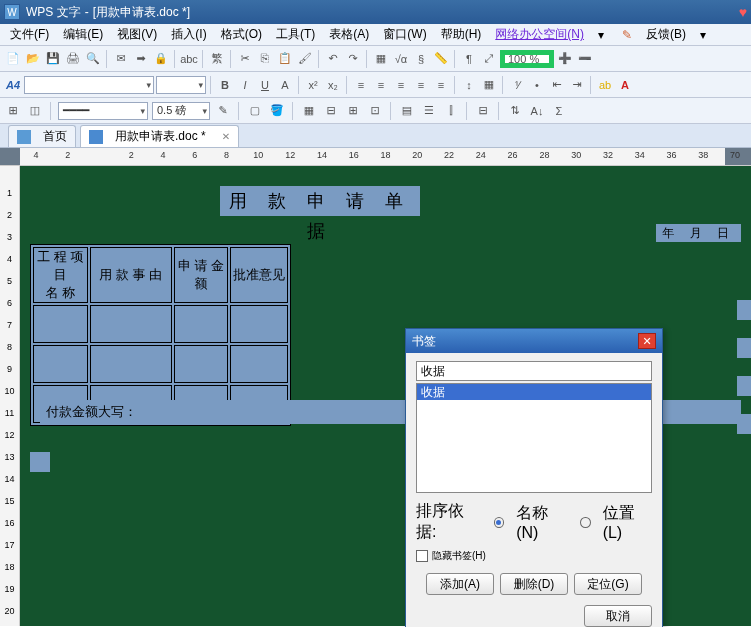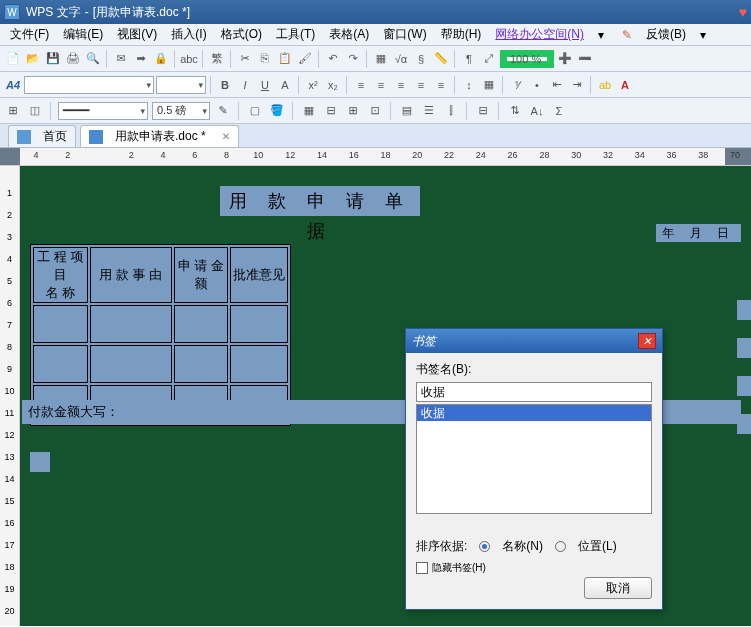--- a/index.html
+++ b/index.html
@@ -6,21 +6,21 @@
 body { width: 751px; height: 627px; background: #fff; overflow: hidden; position: relative; font-size: 12px; }
 .titlebar { height: 24px; background: linear-gradient(#3a6ea5,#2a5a95); color: #fff; display: flex; align-items: center; padding: 0 4px; }
 .titlebar .logo { width: 16px; height: 16px; background: #5a9bd5; border: 1px solid #2a5a95; display: inline-flex; align-items: center; justify-content: center; font-size: 10px; margin-right: 6px; }
 .titlebar .heart { margin-left: auto; color: #ff5a5a; font-size: 14px; }
 .menubar { height: 22px; background: #eef3fa; border-bottom: 1px solid #c0c8d8; display: flex; align-items: center; padding: 0 4px; gap: 2px; }
 .menubar span { padding: 0 6px; cursor: default; }
 .menubar .remote { color: #6d28d9; text-decoration: underline; }
 .menubar .pen { color: #d06030; margin-left: 4px; }
 .toolbar { height: 26px; background: #eef3fa; border-bottom: 1px solid #c0c8d8; display: flex; align-items: center; padding: 0 4px; gap: 2px; }
 .tb { width: 18px; height: 18px; border: 1px solid transparent; display: inline-flex; align-items: center; justify-content: center; font-size: 11px; color: #555; }
-.tb.wide { width: 54px; border: 7px solid #22c55e; background: #fff; font-size: 11px; justify-content: flex-start; padding: 0 3px; }
+.tb.wide { width: 54px; border: 5px solid #22c55e; background: #fff; font-size: 11px; justify-content: flex-start; padding: 0 3px; }
 .sep { width: 2px; height: 18px; border-left: 1px solid #c0c8d8; margin: 0 2px; }
 .format-row { height: 26px; background: #eef3fa; border-bottom: 1px solid #c0c8d8; display: flex; align-items: center; padding: 0 4px; gap: 4px; }
 .combo { height: 18px; border: 1px solid #9aa8c0; background: #fff; font-size: 11px; display: flex; align-items: center; padding: 0 14px 0 4px; position: relative; color: #333; }
 .combo:after { content: "▾"; position: absolute; right: 2px; font-size: 9px; color: #555; }
 .tabs { height: 24px; background: #dce6f4; border-bottom: 1px solid #b0bdd0; display: flex; align-items: flex-end; padding: 0 8px; gap: 4px; }
 .tab { height: 22px; padding: 0 8px; display: flex; align-items: center; gap: 12px; border: 1px solid #b0bdd0; border-bottom: none; background: #eef3fa; border-radius: 3px 3px 0 0; }
 .tab.active { background: #ffffff; }
 .tab .x { font-size: 10px; color: #888; margin-left: 4px; }
 .tab .ico { width: 14px; height: 14px; background: #5a9bd5; display: inline-block; }
 .ruler { height: 18px; background: #f4f4f4; border-bottom: 1px solid #ccc; position: relative; overflow: hidden; font-size: 9px; color: #333; }
@@ -29,42 +29,42 @@
 .ruler .nums span { width: 36px; text-align: center; display: inline-block; }
 .page-area { position: relative; height: 460px; background: #fff; display: flex; }
 .vruler { width: 20px; background: #f4f4f4; border-right: 1px solid #ccc; position: relative; font-size: 9px; }
 .vruler .nums { position: absolute; top: 0; left: 0; right: 0; }
 .vruler .nums span { display: block; height: 22px; text-align: center; }
 .doc { flex: 1; position: relative; background: #14532d; overflow: hidden; }
 .sel-title { position: absolute; top: 20px; left: 200px; width: 200px; height: 30px; background: #7a9bc2; color: #000; font-size: 18px; letter-spacing: 8px; text-align: center; line-height: 30px; }
 .sel-date { position: absolute; top: 58px; right: 10px; height: 18px; background: #7a9bc2; padding: 0 6px; font-size: 12px; line-height: 18px; letter-spacing: 6px; }
 .sel-table { position: absolute; top: 78px; left: 10px; right: 10px; border: 1px solid #000; background: #7a9bc2; }
 .sel-table td { border: 1px solid #000; height: 38px; text-align: center; font-size: 13px; }
-.sel-row { position: absolute; left: 2px; right: 10px; height: 24px; background: #7a9bc2; font-size: 13px; padding: 3px 6px; }
+.sel-row { position: absolute; left: 20px; right: 10px; height: 24px; background: #7a9bc2; font-size: 13px; padding: 3px 6px; }
 .sel-row.r1 { top: 234px; }
 .sel-row.r2 { top: 260px; }
 .sel-frag { position: absolute; top: 286px; left: 10px; width: 20px; height: 20px; background: #7a9bc2; }
 .sel-stub { position: absolute; width: 14px; height: 20px; background: #7a9bc2; right: 0; }
 .dialog { position: absolute; top: 328px; left: 405px; width: 258px; border: 1px solid #2a5a95; background: #f0f0f0; box-shadow: 2px 2px 6px rgba(0,0,0,.3); }
-.dlg-title { height: 24px; background: linear-gradient(#4a8ad0,#2a60b0); color: #fff; display: flex; align-items: center; padding: 0 6px; font-size: 12px; font-style: italic; }
+.dlg-title { height: 24px; background: linear-gradient(#4a8ad0,#2a60b0); color: #fff; display: flex; align-items: center; padding: 0 6px; font-size: 12px; }
 .dlg-title .close { margin-left: auto; width: 18px; height: 16px; background: #e04030; color: #fff; text-align: center; line-height: 14px; border: 1px solid #a02018; font-size: 11px; }
 .dlg-body { padding: 8px 10px 10px; background: #f0f0f0; }
 .dlg-label { font-size: 12px; margin-bottom: 4px; }
 .dlg-input { width: 100%; height: 20px; border: 1px solid #888; background: #fff; padding: 0 4px; font-size: 12px; }
 .dlg-list { width: 100%; height: 110px; border: 1px solid #888; background: #fff; margin-top: 2px; overflow: hidden; }
 .dlg-list .item { height: 16px; padding: 0 4px; font-size: 12px; line-height: 16px; }
 .dlg-list .item.sel { background: #3a6ed0; color: #fff; }
-.dlg-sort { margin-top: 24px; font-size: 12px; display: flex; align-items: center; gap: 12px; }
+.dlg-sort { margin-top: 8px; font-size: 16px; display: flex; align-items: center; gap: 12px; }
 .radio { width: 11px; height: 11px; border: 1px solid #666; border-radius: 50%; display: inline-flex; align-items: center; justify-content: center; }
 .radio.checked:after { content: ""; width: 5px; height: 5px; background: #3a6ed0; border-radius: 50%; }
 .dlg-check { margin-top: 6px; font-size: 10px; display: flex; align-items: center; gap: 4px; }
 .chk { width: 12px; height: 12px; border: 1px solid #666; background: #fff; }
 .dlg-btns { margin-top: 10px; display: flex; gap: 6px; justify-content: center; }
 .dlg-btn { width: 68px; height: 22px; border: 1px solid #888; background: linear-gradient(#fff,#e4e4e4); font-size: 12px; text-align: center; line-height: 20px; border-radius: 3px; }
-.dlg-cancel { margin-top: 2px; display: flex; justify-content: flex-end; }
+.dlg-cancel { margin-top: 10px; display: flex; justify-content: flex-end; }
 </style>
 </head>
 <body>
 
 <div class="titlebar">
   <span class="logo">W</span>
   <span>WPS 文字</span>
   <span style="margin:0 4px">-</span>
   <span>[用款申请表.doc *]</span>
   <span class="heart">♥</span>
@@ -290,33 +290,37 @@
     <div class="sel-stub" style="top:248px"></div>
   </div>
 </div>
 
 <div class="dialog">
   <div class="dlg-title">
     <span>书签</span>
     <span class="close">✕</span>
   </div>
   <div class="dlg-body">
-    <div class="dlg-label">书签名(B):</div>
     <input class="dlg-input" value="收据" style="">
     <div class="dlg-list">
       <div class="item sel">收据</div>
     </div>
     <div class="dlg-sort">
       <span>排序依据:</span>
       <span class="radio checked"></span>
       <span>名称(N)</span>
       <span class="radio"></span>
       <span>位置(L)</span>
     </div>
     <div class="dlg-check">
       <span class="chk"></span>
       <span>隐藏书签(H)</span>
     </div>
+    <div class="dlg-btns">
+      <div class="dlg-btn">添加(A)</div>
+      <div class="dlg-btn">删除(D)</div>
+      <div class="dlg-btn">定位(G)</div>
+    </div>
     <div class="dlg-cancel">
       <div class="dlg-btn">取消</div>
     </div>
   </div>
 </div>
 
 </body></html>

